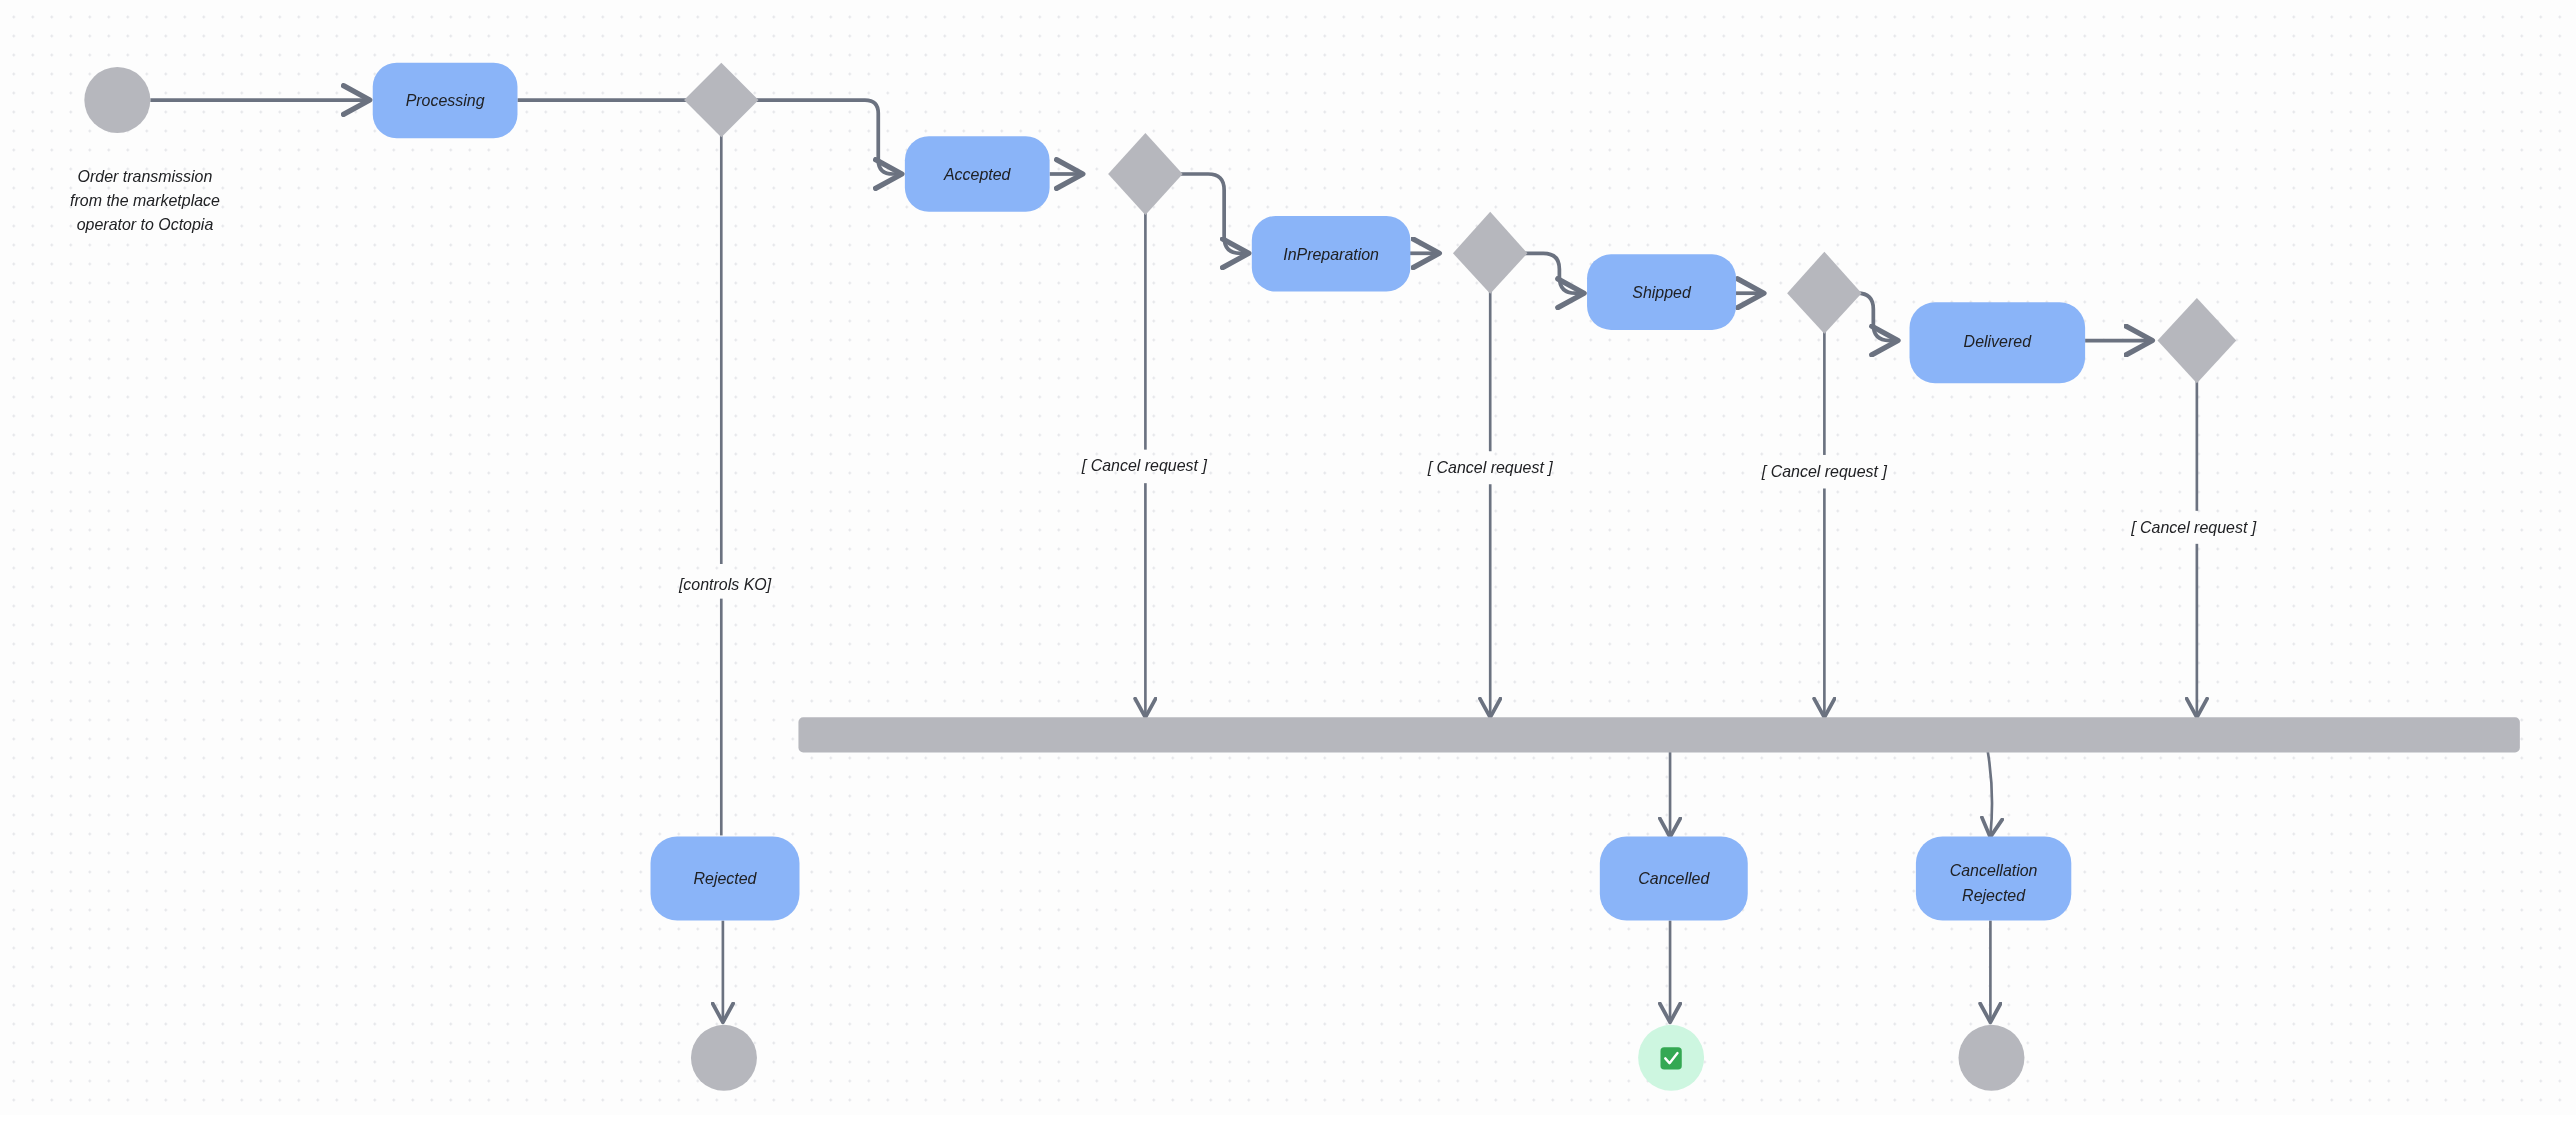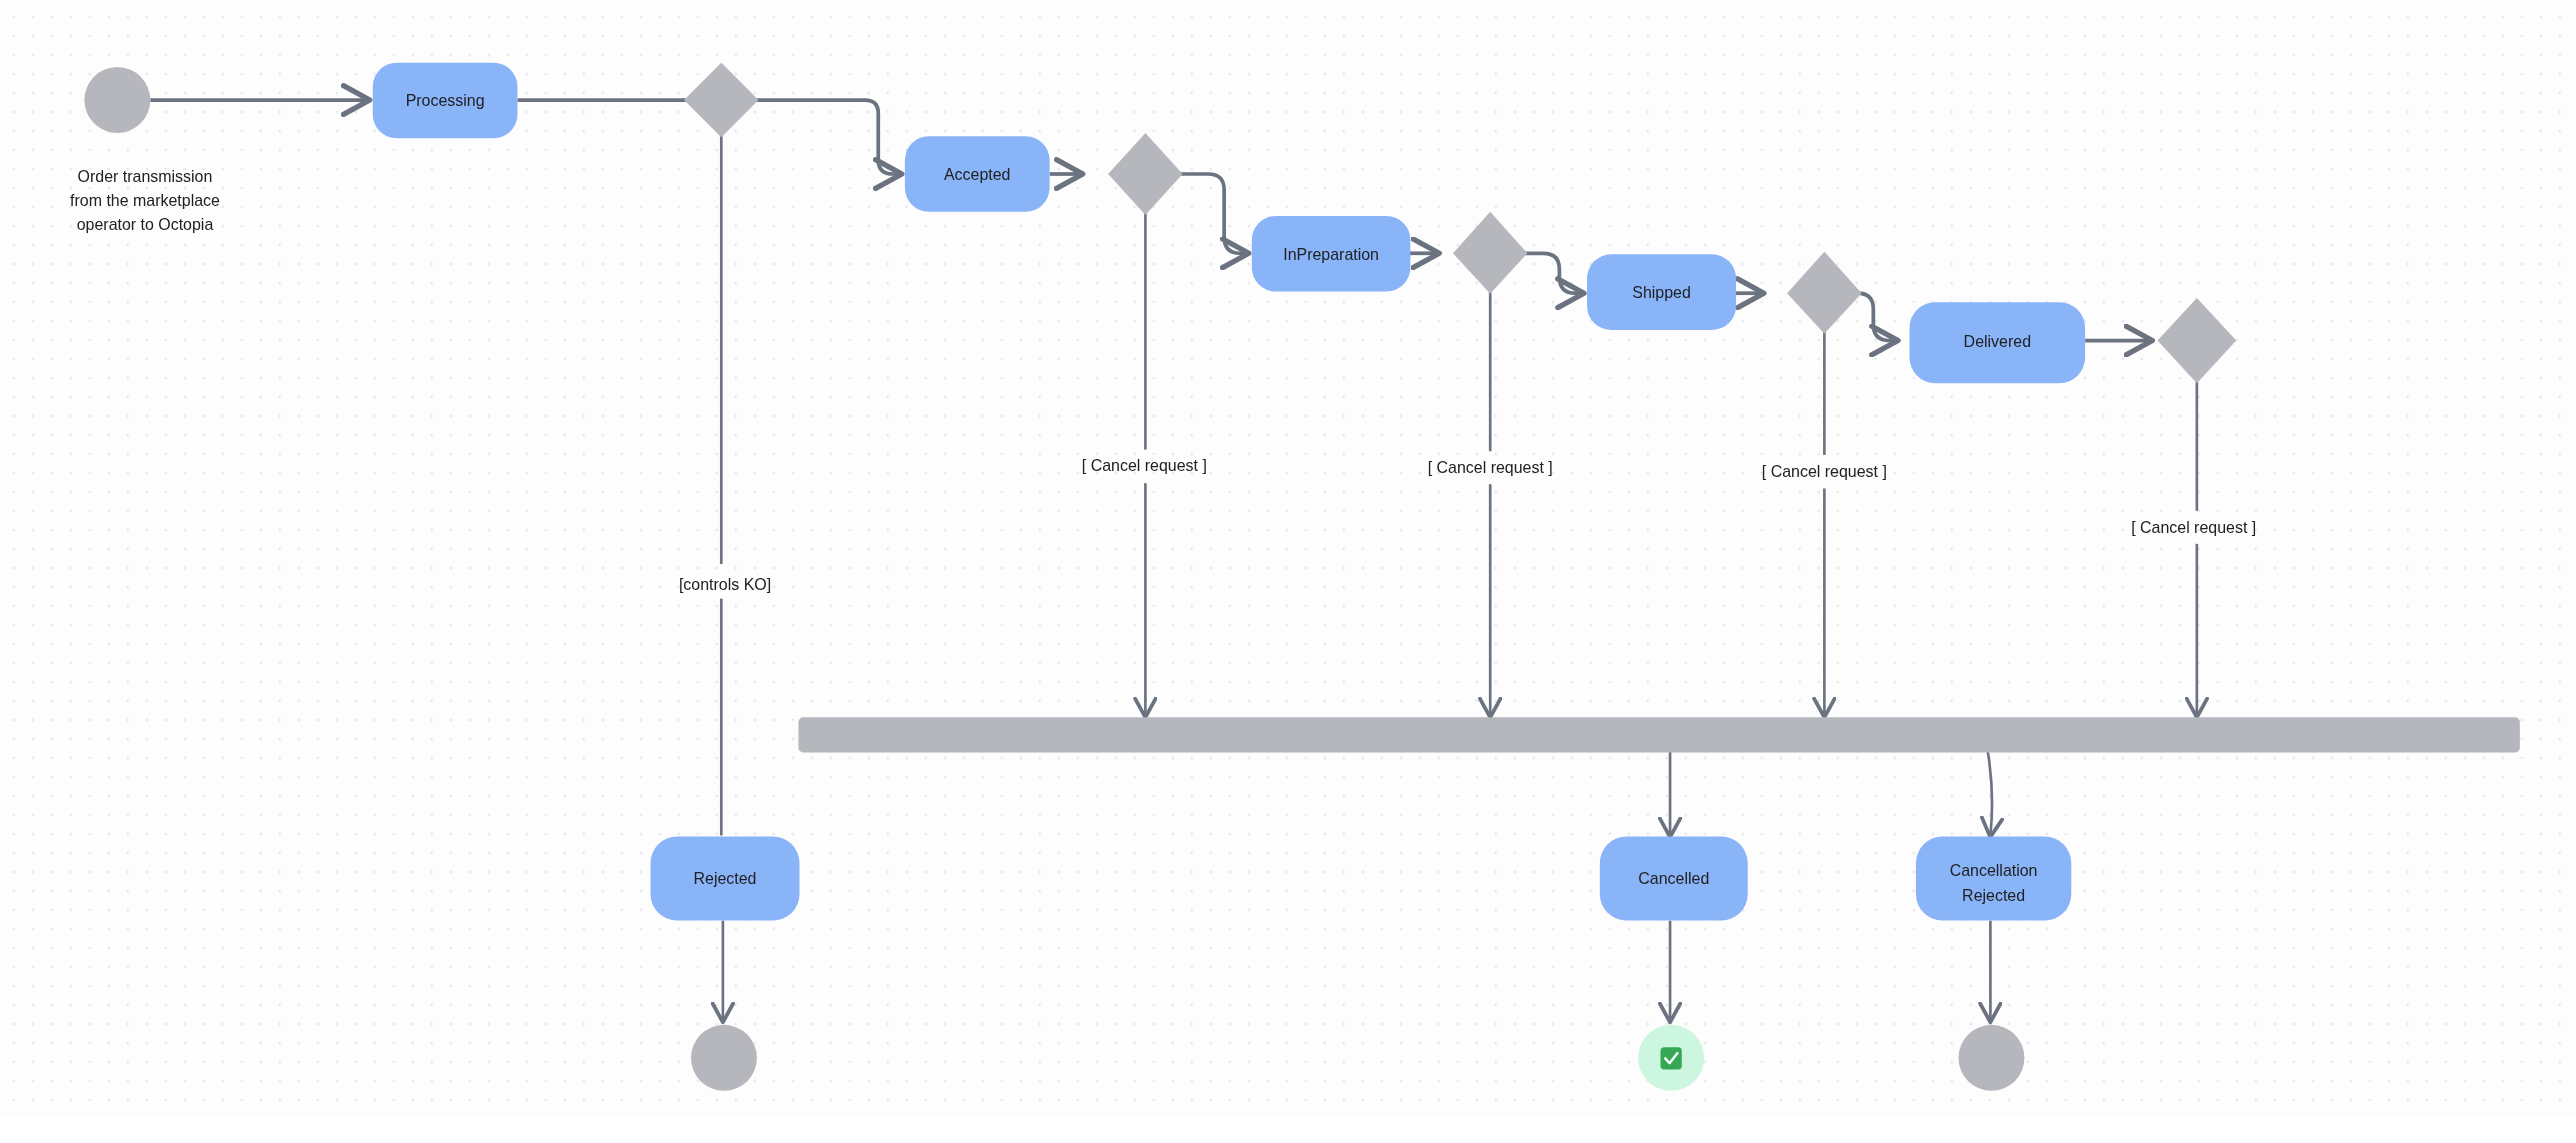--- a/index.html
+++ b/index.html
@@ -6,20 +6,21 @@
   body{
     font-family:"Liberation Sans","DejaVu Sans",sans-serif;
     width:2576px;height:1143px;overflow:hidden;
   }
   #canvas{
     position:relative;width:2576px;height:1115px;
     background-color:#fdfdfd;
     background-image:radial-gradient(circle, #e3e4e8 1.2px, transparent 1.2px);
     background-size:19px 19px;
     background-position:4.3px 7.5px;
+    font-style:italic;
   }
   svg#diagram{position:absolute;top:0;left:0;width:2576px;height:1143px;}
   .state-label{
     font-family:"Liberation Sans","DejaVu Sans",sans-serif;
     font-size:30px;fill:#202124;
     text-anchor:middle;dominant-baseline:middle;
   }
   .guard-label{
     font-family:"Liberation Sans","DejaVu Sans",sans-serif;
     font-size:30px;fill:#202124;

